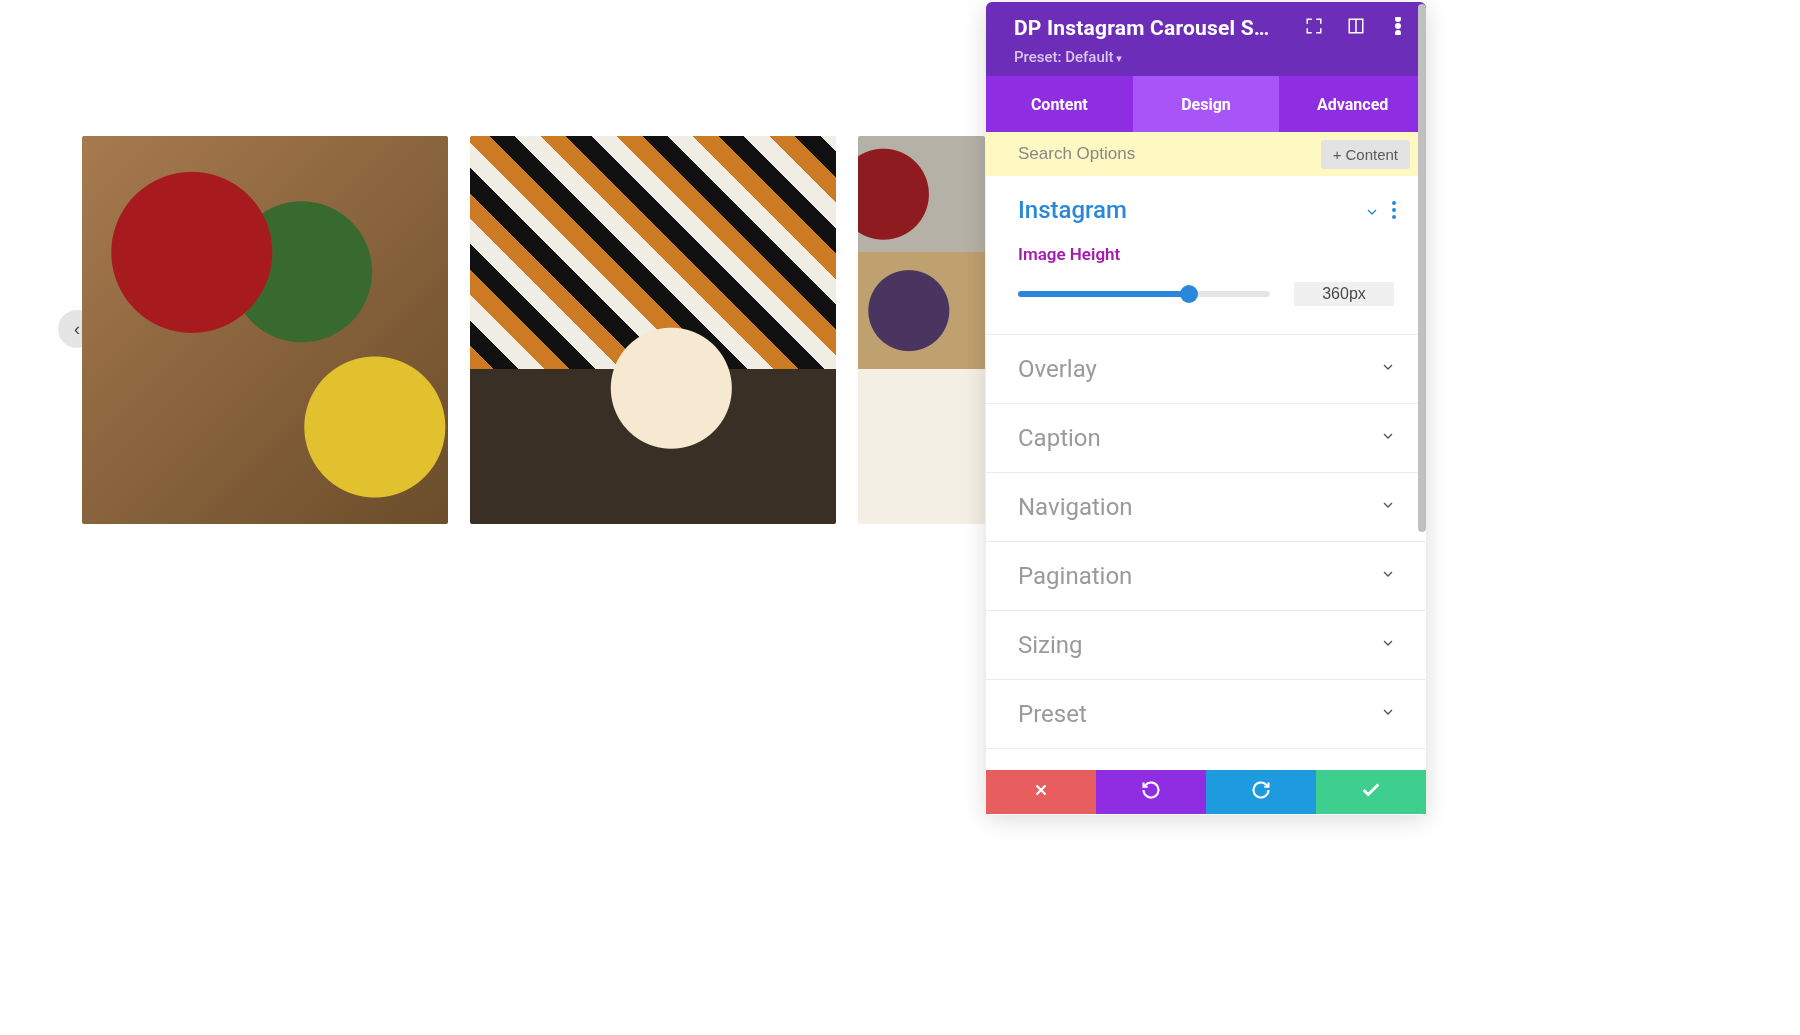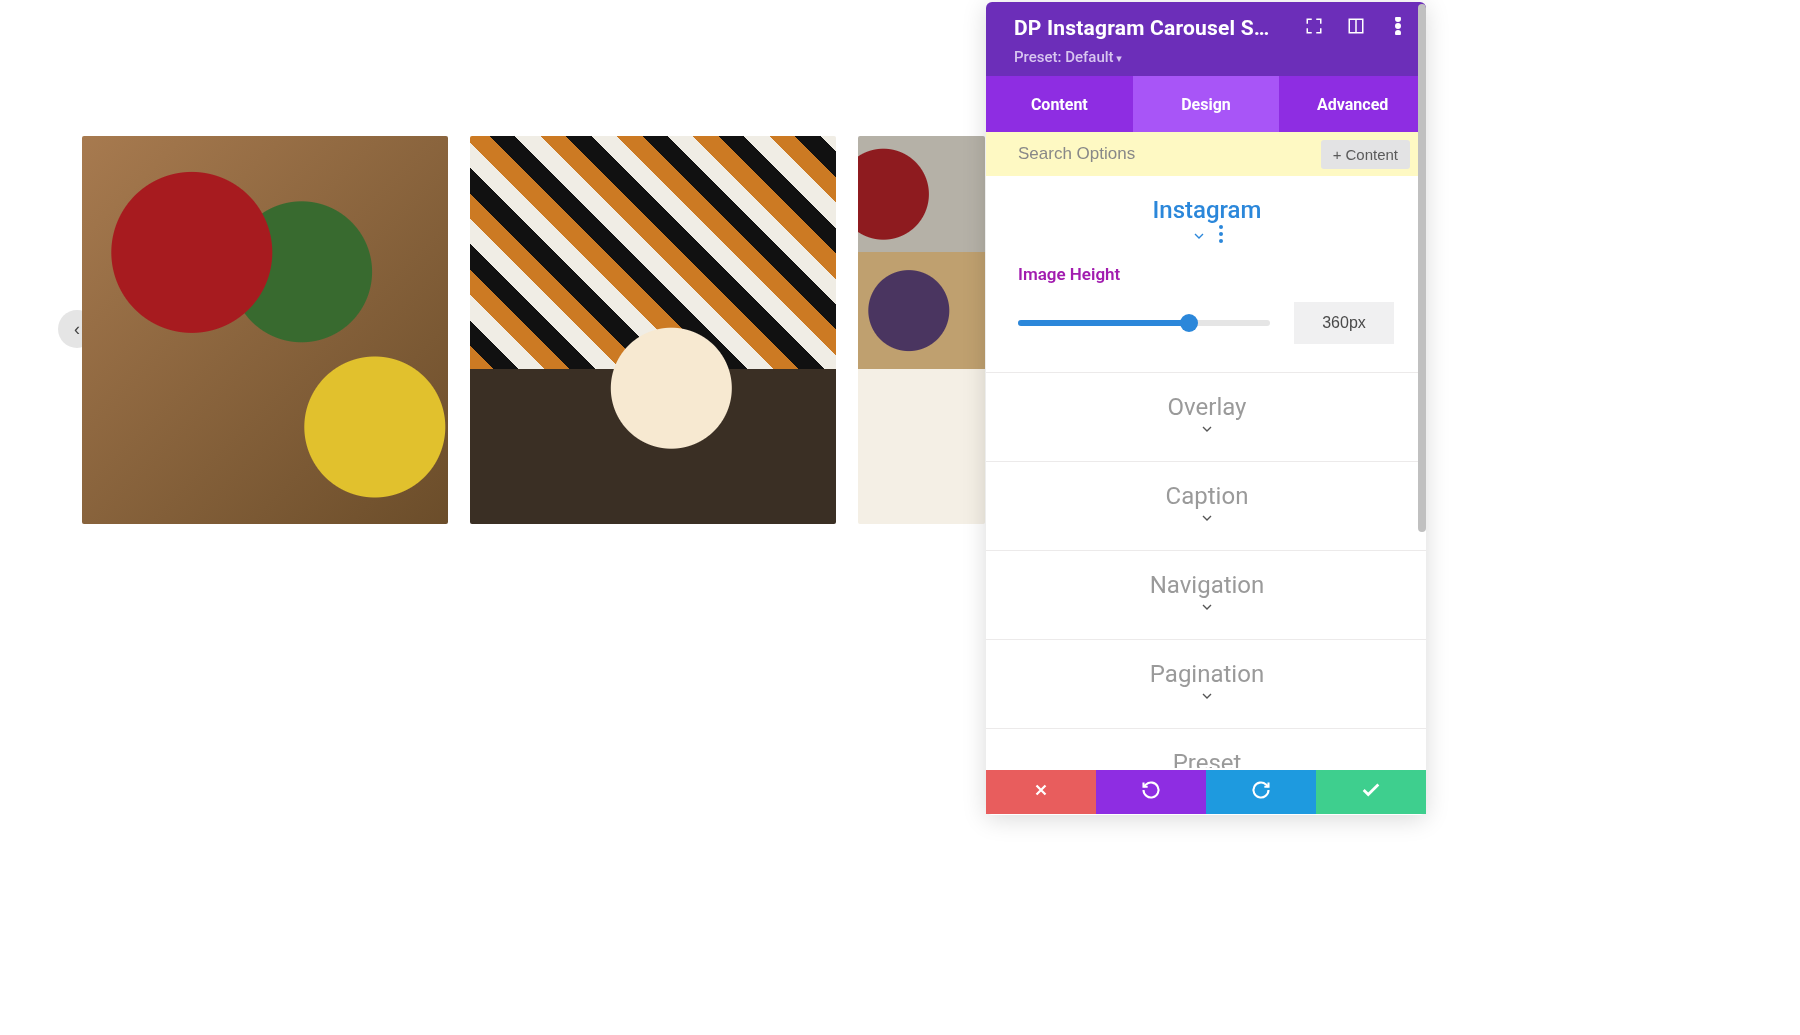--- a/index.html
+++ b/index.html
@@ -51,33 +51,33 @@
 .hicon svg { stroke:#fff; fill:none; stroke-width:2; }
 .tabrow { background:#8e2de2; display:flex; height:56px; }
 .tab { flex:1; display:flex; align-items:center; justify-content:center; color:#fff; font-weight:700; font-size:16px; cursor:pointer; }
 .tab.active { background:#a855f7; }
 .searchbar { background:#fef9c3; height:44px; display:flex; align-items:center; padding:0 16px 0 32px; }
 .search-input { flex:1; background:transparent; border:none; outline:none; font-size:17px; color:#777; }
 .search-input::placeholder { color:#888; }
 .filter-btn { display:flex; align-items:center; gap:4px; background:#e3e3e4; border:none; border-radius:3px; padding:6px 12px; font-size:15px; color:#5a5a5a; font-weight:500; cursor:pointer; }
 .sections { width:100%; background:#fff; height:592px; overflow-y:auto; }
 .section { border-bottom:1px solid #eceaea; }
-.section-head { display:flex; align-items:center; justify-content:space-between; padding:20px 30px 20px 32px; cursor:pointer;flex-direction:column; }
+.section-head { display:flex; align-items:center; justify-content:space-between; padding:20px 30px 20px 32px; cursor:pointer; }
 .section-head .title { font-size:24px; color:#9a9a9a; font-weight:400; }
 .section.expanded .section-head .title { color:#2b87da; font-weight:500; }
 .sec-icons { display:flex; align-items:center; gap:12px; }
 .chev { color:#777; }
 .section.expanded .chev { color:#2b87da; transform:rotate(180deg); }
 .inner { padding:0 32px 28px 32px; }
 .field-label { font-size:17px; color:#a21caf; font-weight:600; margin-bottom:18px; }
 .slider-row { display:flex; align-items:center; gap:24px; }
 .slider { position:relative; flex:1; height:6px; background:#e5e5e5; border-radius:3px; }
 .slider-fill { position:absolute; height:6px; background:#2b87da; border-radius:3px 0 0 3px; }
 .slider-thumb { position:absolute; top:-6px; width:18px; height:18px; border-radius:50%; background:#2b87da; }
-.slider-val { width:100px; height:42px; background:#f0f0f1; border:none; text-align:center; font-size:16px; color:#4a4a4a; }
+.slider-val { width:100px; height:24px; background:#f0f0f1; border:none; text-align:center; font-size:16px; color:#4a4a4a; }
 .dots-vert { display:flex; flex-direction:column; gap:3px; }
 .dots-vert span { width:4px; height:4px; border-radius:50%; background:#2b87da; }
 .scrollbar { position:absolute; right:0; top:2px; width:8px; height:528px; background:#c0c0c0; border-radius:4px; }
 
 .panel-footer { position:absolute; left:986px; top:770px; width:440px; height:44px; display:flex; }
 .fbtn { flex:1; display:flex; align-items:center; justify-content:center; font-size:20px; color:#fff; cursor:pointer; border:none; }
 .fbtn.cancel { background:#e85d5d; }
 .fbtn.undo   { background:#8e2de2; }
 .fbtn.redo   { background:#1e9adf; }
 .fbtn.save   { background:#3ecf8e; }
@@ -205,20 +205,30 @@
       <div class="section-head">
         <div class="title">Pagination</div>
         <span class="chev">
           <svg width="16" height="16" viewBox="0 0 24 24" fill="none" stroke="#555" stroke-width="2">
               <polyline points="6 9 12 15 18 9"></polyline>
             </svg>
         </span>
       </div>
     </div>
 
+    <div class="section">
+      <div class="section-head">
+        <div class="title">Sizing</div>
+        <span class="chev">
+          <svg width="16" height="16" viewBox="0 0 24 24" fill="none" stroke="#555" stroke-width="2">
+              <polyline points="6 9 12 15 18 9"></polyline>
+            </svg>
+        </span>
+      </div>
+    </div>
 
     <div class="section">
       <div class="section-head">
         <div class="title">Preset</div>
         <span class="chev">
           <svg width="16" height="16" viewBox="0 0 24 24" fill="none" stroke="#555" stroke-width="2">
               <polyline points="6 9 12 15 18 9"></polyline>
             </svg>
         </span>
       </div>

